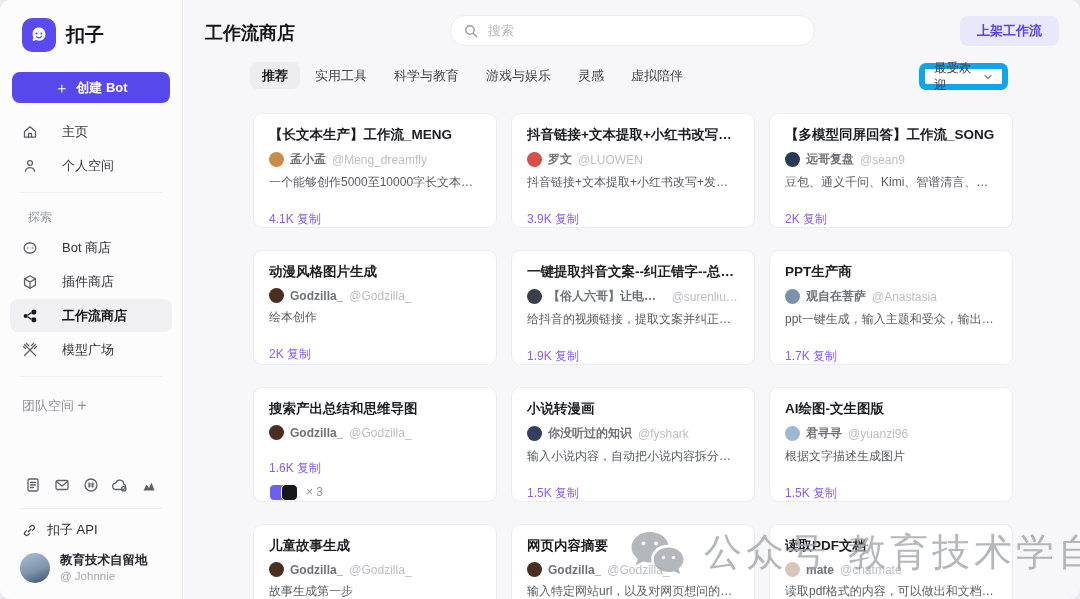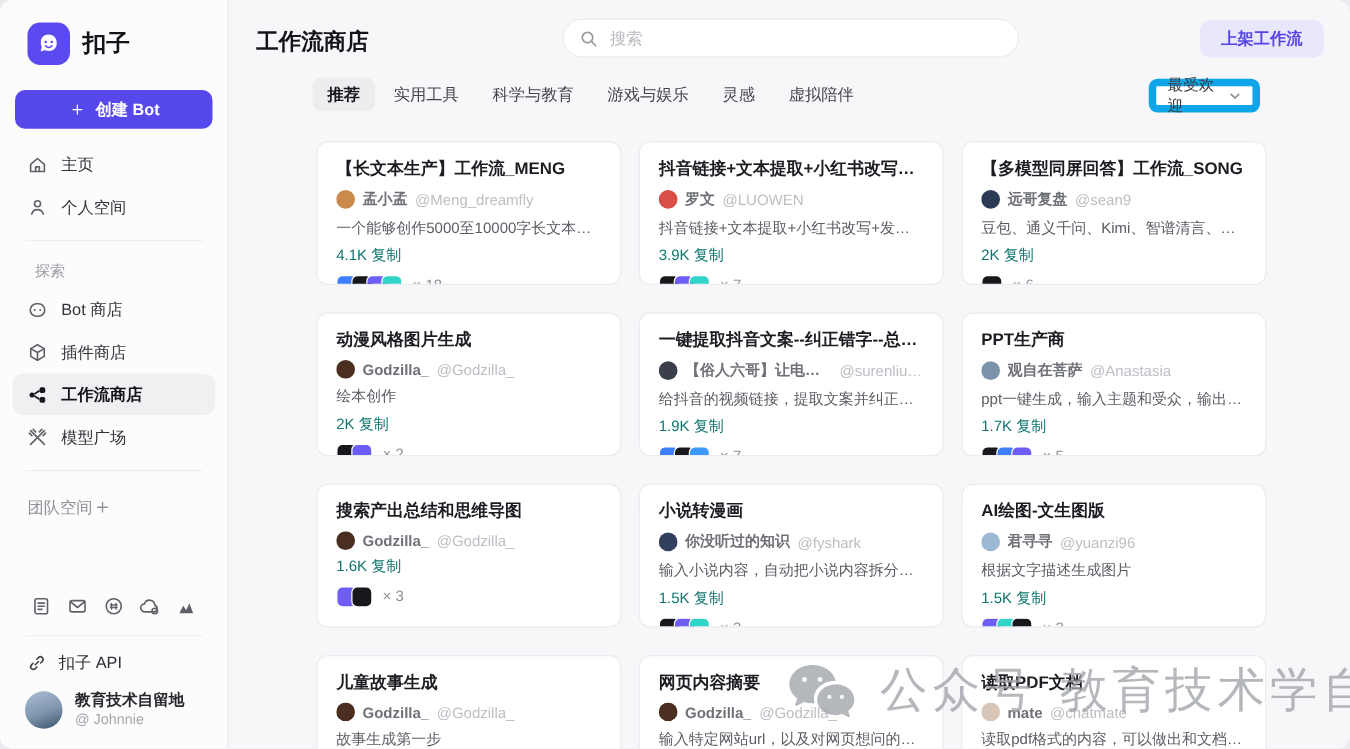--- a/index.html
+++ b/index.html
@@ -9,21 +9,21 @@
 
   
   .sidebar{position:absolute;left:0;top:0;width:183px;height:599px;background:#fcfcfd;border-right:1px solid #ececf0;}
   .logo-row{display:flex;align-items:center;gap:10px;padding:18px 0 0 22px;}
   .logo-badge{width:34px;height:34px;border-radius:10px;background:#5a4af0;display:flex;align-items:center;justify-content:center;flex:0 0 auto;}
   .logo-text{font-size:19px;font-weight:bold;color:#131419;}
   .create-btn{margin:20px 12px 0;height:31px;background:#5648ea;border-radius:8px;color:#fff;
               display:flex;align-items:center;justify-content:center;gap:7px;font-size:13px;font-weight:bold;cursor:pointer;}
   .create-plus{font-size:15px;font-weight:normal;line-height:1;}
   .nav{margin-top:12px;}
-  .nav-item{display:flex;align-items:center;gap:11px;height:33px;padding:0 12px;margin:1px 10px;border-radius:8px;
+  .nav-item{display:flex;align-items:center;gap:24px;height:33px;padding:0 12px;margin:1px 10px;border-radius:8px;
             font-size:13px;color:#33343a;cursor:pointer;}
   .nav-item.active{background:#f0f0f3;font-weight:bold;color:#131419;}
   .nav-item .ico{width:16px;height:16px;display:flex;align-items:center;justify-content:center;flex:0 0 auto;}
   .divider{height:1px;background:#efeff2;margin:10px 20px;}
   .section-label{font-size:12px;color:#9b9da4;padding:6px 28px 4px;}
   .team-row{display:flex;align-items:center;justify-content:flex-start;padding:8px 20px 0 22px;font-size:13px;color:#8f9198;}
   .team-plus{color:#8f9198;font-size:16px;cursor:pointer;}
   .side-bottom{position:absolute;left:0;bottom:0;width:100%;}
   .foot-icons{display:flex;justify-content:space-between;padding:0 24px;margin-bottom:14px;color:#64666d;}
   .foot-icons .ico{width:18px;height:18px;cursor:pointer;display:flex;align-items:center;justify-content:center;}
@@ -54,21 +54,21 @@
   .cards{position:absolute;left:253px;top:113px;width:760px;display:grid;
          grid-template-columns:repeat(3,244px);column-gap:14px;row-gap:22px;}
   .card{width:244px;height:115px;background:#fff;border:1px solid #ebecf0;border-radius:9px;padding:12px 15px;
         overflow:hidden;cursor:pointer;}
   .card-title{font-size:13.5px;font-weight:bold;color:#1c1d22;white-space:nowrap;overflow:hidden;text-overflow:ellipsis;}
   .author{display:flex;align-items:center;gap:6px;margin-top:7px;font-size:12px;white-space:nowrap;overflow:hidden;}
   .author-avatar{width:15px;height:15px;border-radius:50%;flex:0 0 auto;}
   .author .name{color:#6f7178;font-weight:bold;flex:0 1 auto;overflow:hidden;text-overflow:ellipsis;}
   .author .handle{color:#bcbec4;flex:0 1 auto;overflow:hidden;text-overflow:ellipsis;}
   .desc{margin-top:6px;font-size:12px;color:#5a5c63;white-space:nowrap;overflow:hidden;text-overflow:ellipsis;}
-  .copies{margin-top:5px;font-size:12px;color:#0f766e;}
+  .copies{margin-top:20px;font-size:12px;color:#8b5cf6;}
   .chips{margin-top:6px;display:flex;align-items:center;height:18px;}
   .chip{width:17px;height:17px;border-radius:5px;border:1.5px solid #fff;margin-right:-5px;flex:0 0 auto;
         display:flex;align-items:center;justify-content:center;color:#fff;font-size:8px;}
   .chip-count{margin-left:13px;font-size:12px;color:#8e9096;}
 
   
   .watermark{position:absolute;left:628px;top:527px;display:flex;align-items:center;gap:18px;z-index:50;
              color:#a0a3a8;opacity:.78;pointer-events:none;}
   .watermark .wm-text{font-size:38px;letter-spacing:4px;white-space:nowrap;font-family:"Liberation Sans","DejaVu Sans",sans-serif;}
   svg{display:block;}

